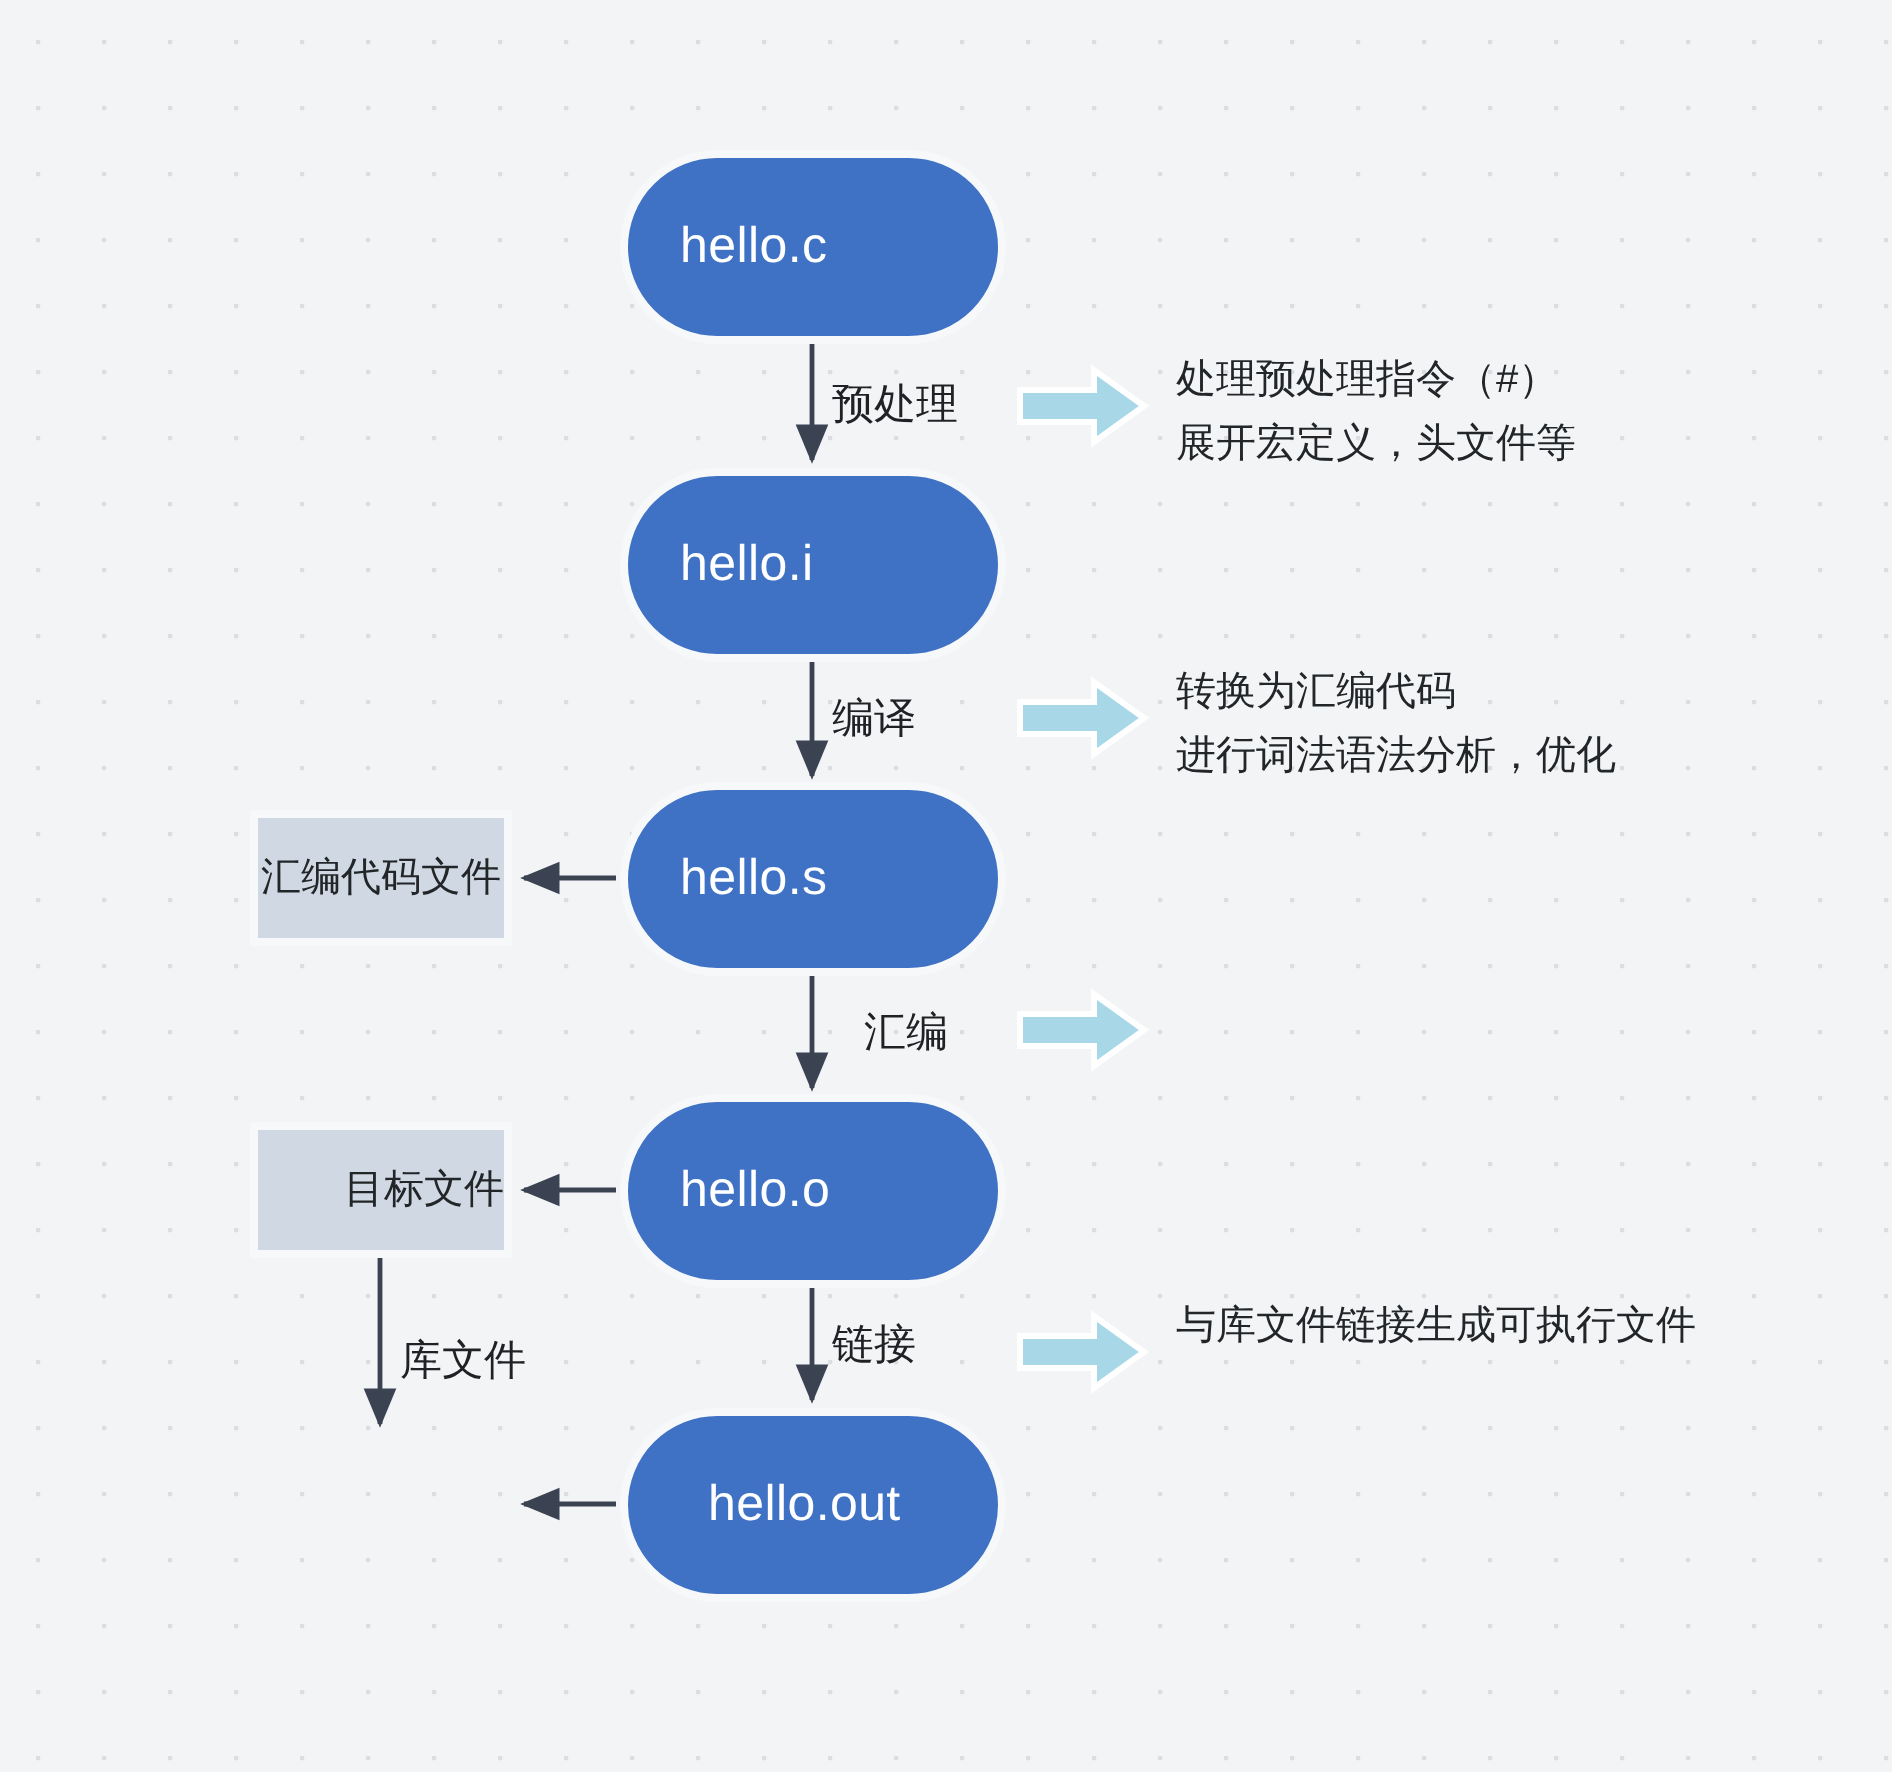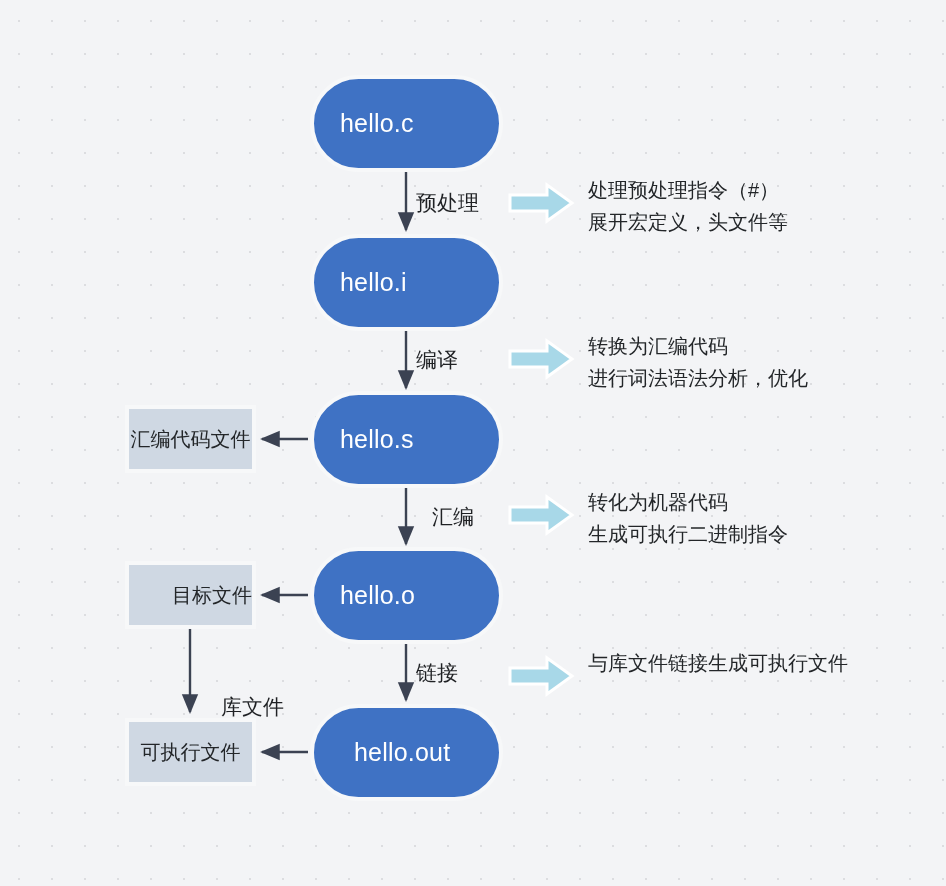--- a/index.html
+++ b/index.html
@@ -148,56 +148,49 @@
   </div>
 
   <div class="rect-node" style="left:125px; top:405px; width:131px; height:68px;">
     <span>汇编代码文件</span>
   </div>
 
   <div class="rect-node" style="left:125px; top:561px; width:131px; height:68px;justify-content:flex-end;">
     <span>目标文件</span>
   </div>
 
-  <div class="rect-node" style="left:125px; top:718px; width:131px; height:68px;">
-    <span>可执行文件</span>
-  </div>
 
   <div class="edge-label" style="left:416px; top:190px;">
     <span>预处理</span>
   </div>
 
   <div class="edge-label" style="left:416px; top:347px;">
     <span>编译</span>
   </div>
 
   <div class="edge-label" style="left:416px; top:504px;margin-left:16px;">
     <span>汇编</span>
   </div>
 
   <div class="edge-label" style="left:416px; top:660px;">
     <span>链接</span>
   </div>
 
-  <div class="edge-label" style="left:200px; top:694px;margin-left:21px;">
+  <div class="edge-label" style="left:200px; top:668px;">
     <span>库文件</span>
   </div>
 
   <div class="note" style="left:588px; top:174px;">
     <div>处理预处理指令（#）</div>
     <div>展开宏定义，头文件等</div>
   </div>
 
   <div class="note" style="left:588px; top:330px;">
     <div>转换为汇编代码</div>
     <div>进行词法语法分析，优化</div>
   </div>
 
-  <div class="note" style="left:588px; top:486px;">
-    <div>转化为机器代码</div>
-    <div>生成可执行二进制指令</div>
-  </div>
 
   <div class="note" style="left:588px; top:647px;">
     <div>与库文件链接生成可执行文件</div>
   </div>
 
 </div>
 
 </body></html>

